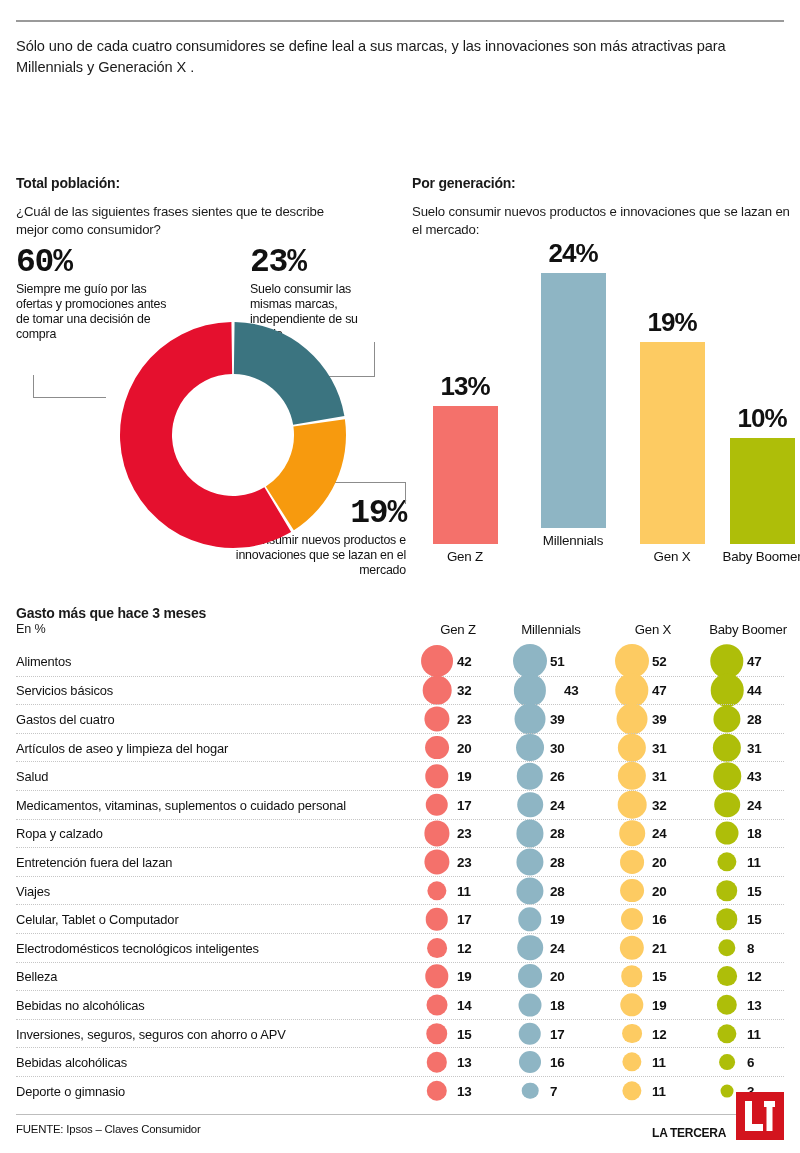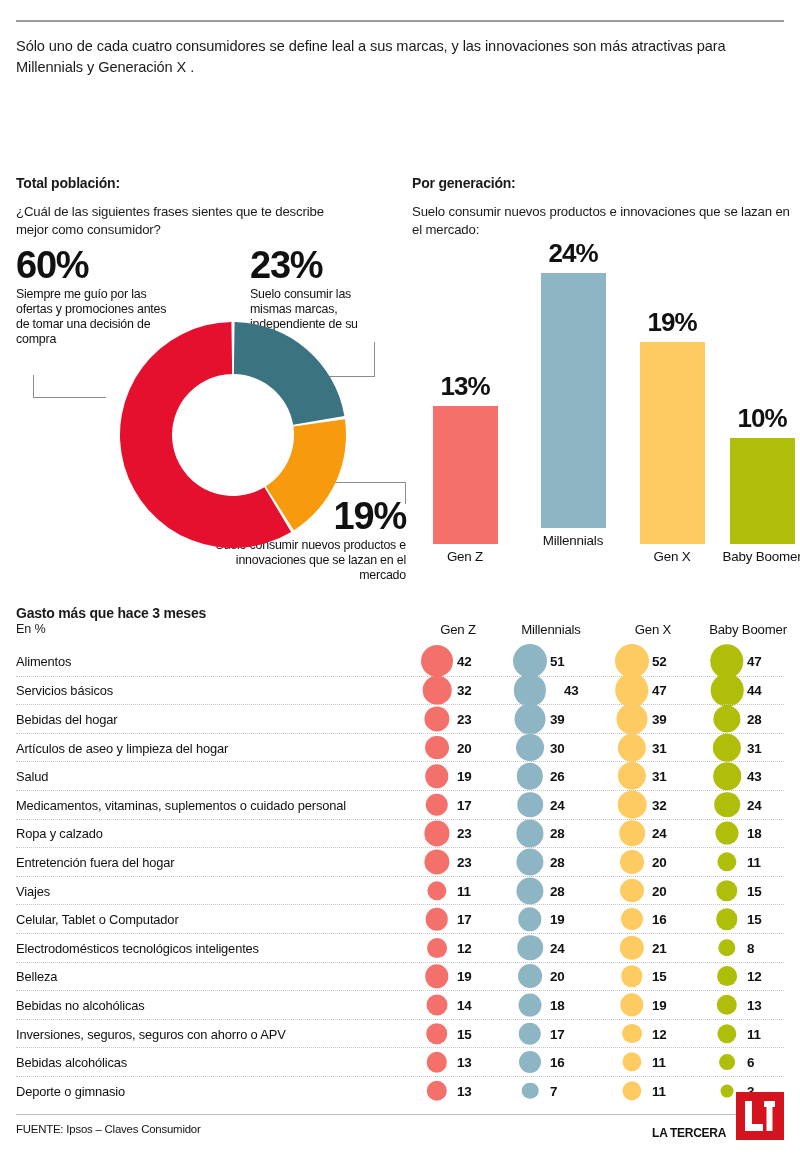--- a/index.html
+++ b/index.html
@@ -28,22 +28,22 @@
 
   
   .sec { position: absolute; }
   .sec-h { font-size: 14px; font-weight: bold; letter-spacing: -0.2px; }
   .sec-q { font-size: 13.2px; line-height: 1.33; letter-spacing: -0.15px; margin-top: 12px; }
 
   
   #donut-wrap { position: absolute; left: 118px; top: 300px; width: 230px; height: 230px; }
 
   .big-pct {
-    font-family: Liberation Sans, sans-serif;
-    font-size: 38px; font-weight: bold; line-height: 0.95;
+    font-family: Liberation Mono, monospace;
+    font-size: 33px; font-weight: bold; line-height: 0.95;
     letter-spacing: -1.2px; color: #111;
   }
   .cap { font-size: 12.4px; line-height: 1.21; letter-spacing: -0.2px; color: #111; }
 
   .lead { position: absolute; background: #8c8c8c; }
 
   
   #bars { position: absolute; left: 420px; top: 230px; width: 370px; height: 300px; }
   .bar-col { position: absolute; bottom: 0; }
   .bar { position: absolute; bottom: 0; width: 100%; }
@@ -211,21 +211,21 @@
           <div class="cell" style="left: 598px; width: 78px;">
             <div class="dot" style="width: 33.4226px; height: 33.4226px; left: 18px; background: rgb(253, 203, 98);"></div>
             <div class="num" style="left: 38px;">47</div>
           </div>
           <div class="cell" style="left: 693px; width: 78px;">
             <div class="dot" style="width: 32.533px; height: 32.533px; left: 18px; background: rgb(174, 190, 9);"></div>
             <div class="num" style="left: 38px;">44</div>
           </div>
         </div>
         <div class="row">
-          <div class="row-lbl">Bebidas del hogar</div>
+          <div class="row-lbl">Gastos del cuatro</div>
           <div class="cell" style="left: 403px; width: 78px;">
             <div class="dot" style="width: 25.1833px; height: 25.1833px; left: 18px; background: rgb(244, 113, 107);"></div>
             <div class="num" style="left: 38px;">23</div>
           </div>
           <div class="cell" style="left: 496px; width: 78px;">
             <div class="dot" style="width: 30.98px; height: 30.98px; left: 18px; background: rgb(142, 181, 196);"></div>
             <div class="num" style="left: 38px;">39</div>
           </div>
           <div class="cell" style="left: 598px; width: 78px;">
             <div class="dot" style="width: 30.98px; height: 30.98px; left: 18px; background: rgb(253, 203, 98);"></div>
@@ -306,21 +306,21 @@
           <div class="cell" style="left: 598px; width: 78px;">
             <div class="dot" style="width: 25.5959px; height: 25.5959px; left: 18px; background: rgb(253, 203, 98);"></div>
             <div class="num" style="left: 38px;">24</div>
           </div>
           <div class="cell" style="left: 693px; width: 78px;">
             <div class="dot" style="width: 22.9706px; height: 22.9706px; left: 18px; background: rgb(174, 190, 9);"></div>
             <div class="num" style="left: 38px;">18</div>
           </div>
         </div>
         <div class="row">
-          <div class="row-lbl">Entretención fuera del hogar</div>
+          <div class="row-lbl">Entretención fuera del lazan</div>
           <div class="cell" style="left: 403px; width: 78px;">
             <div class="dot" style="width: 25.1833px; height: 25.1833px; left: 18px; background: rgb(244, 113, 107);"></div>
             <div class="num" style="left: 38px;">23</div>
           </div>
           <div class="cell" style="left: 496px; width: 78px;">
             <div class="dot" style="width: 27.166px; height: 27.166px; left: 18px; background: rgb(142, 181, 196);"></div>
             <div class="num" style="left: 38px;">28</div>
           </div>
           <div class="cell" style="left: 598px; width: 78px;">
             <div class="dot" style="width: 23.8885px; height: 23.8885px; left: 18px; background: rgb(253, 203, 98);"></div>

